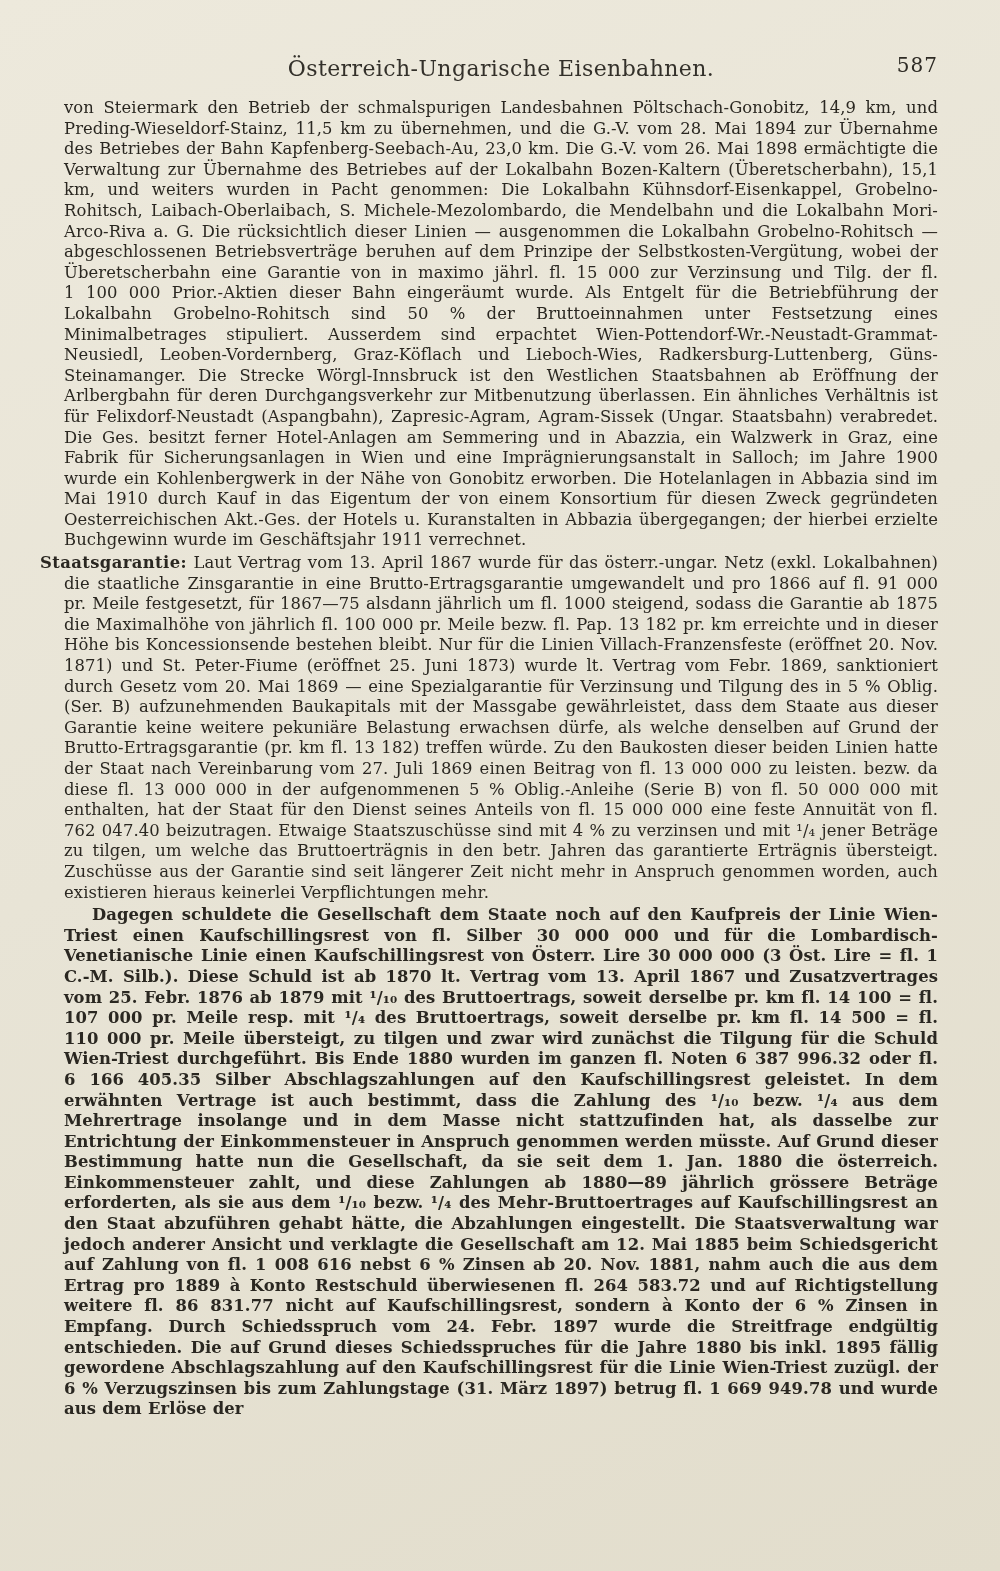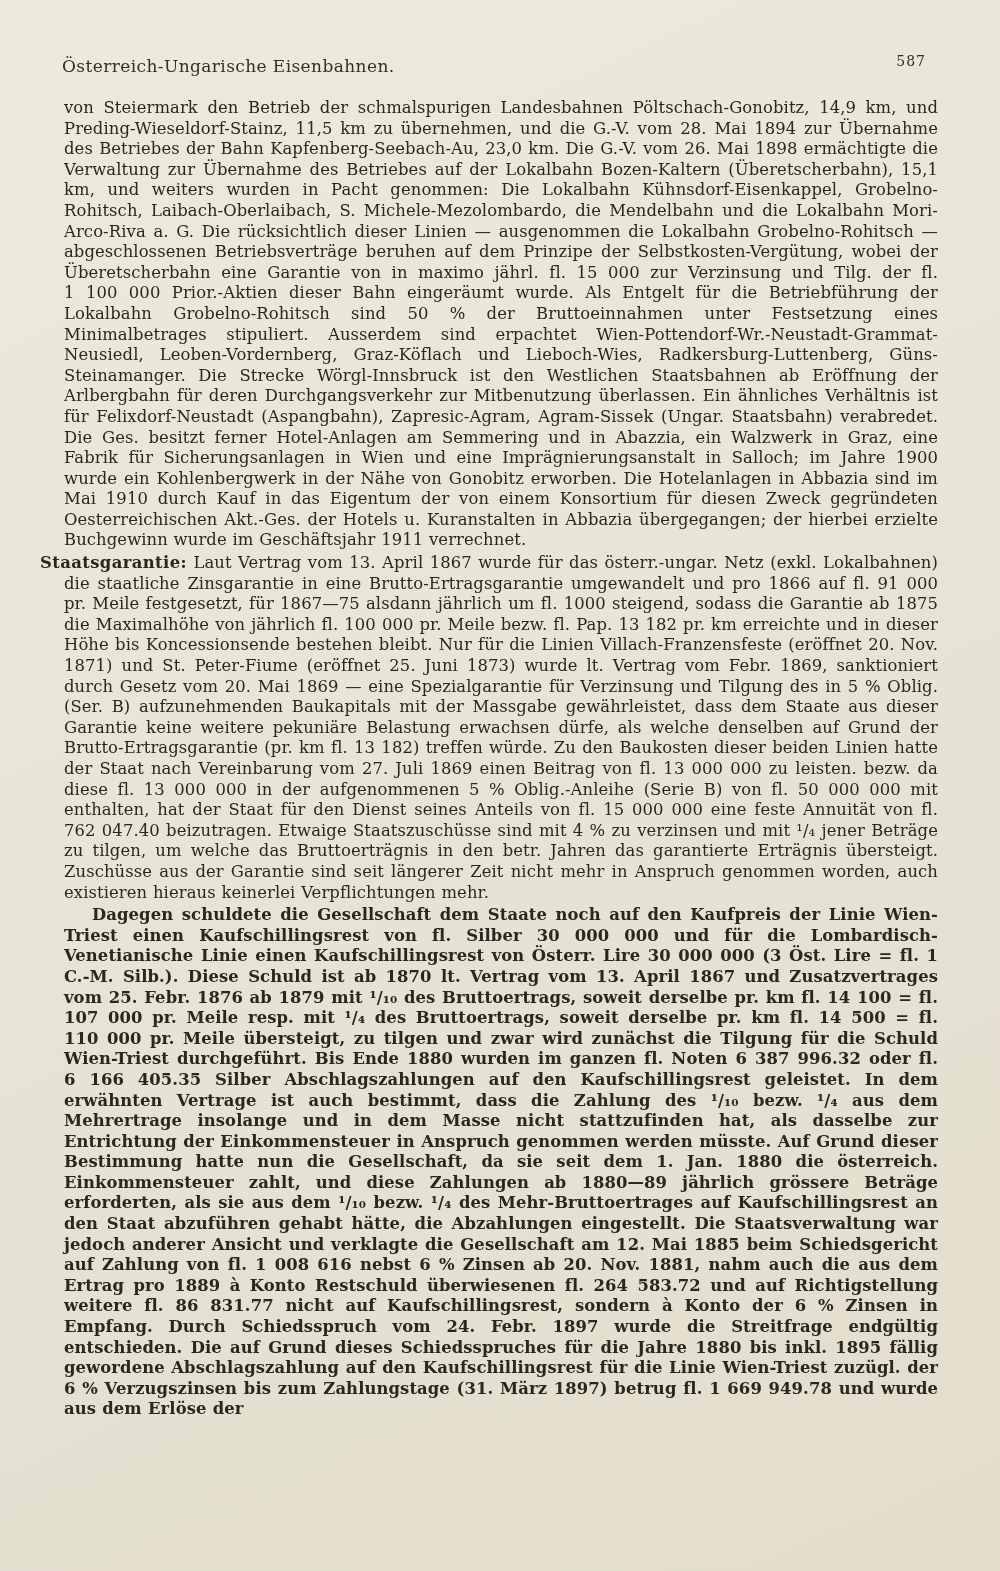--- a/index.html
+++ b/index.html
@@ -18,29 +18,30 @@
     font-family: "DejaVu Serif", "Liberation Serif", serif;
     color: #2a2721;
     overflow: hidden;
   }
   .page-header {
     position: relative;
     height: 26px;
     margin-bottom: 16px;
   }
   .running-title {
-    font-size: 17px;
+    text-align: center;
+    font-size: 22px;
     letter-spacing: 0.4px;
     color: #33302a;
   }
   .page-number {
     position: absolute;
-    right: 14px;
+    right: 2px;
     top: -3px;
-    font-size: 14px;
+    font-size: 20px;
     letter-spacing: 1px;
     color: #2e2b25;
   }
   .body-text {
     font-size: 16.4px;
     line-height: 20.6px;
     text-align: justify;
     letter-spacing: 0.1px;
     word-spacing: 0.4px;
   }

